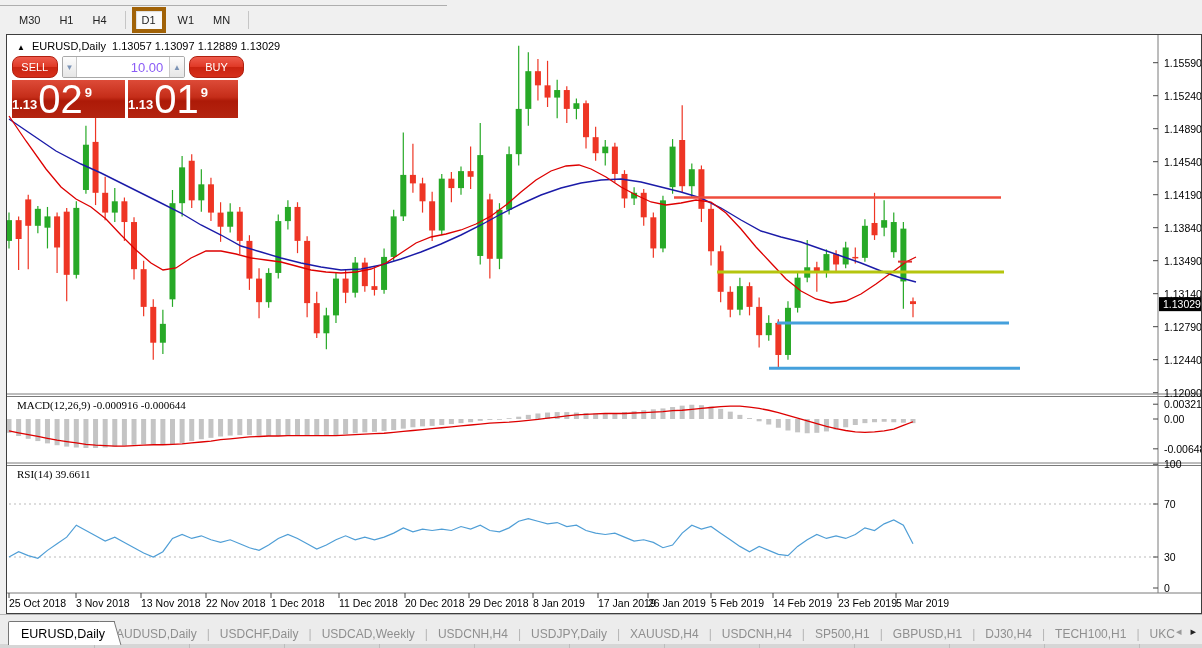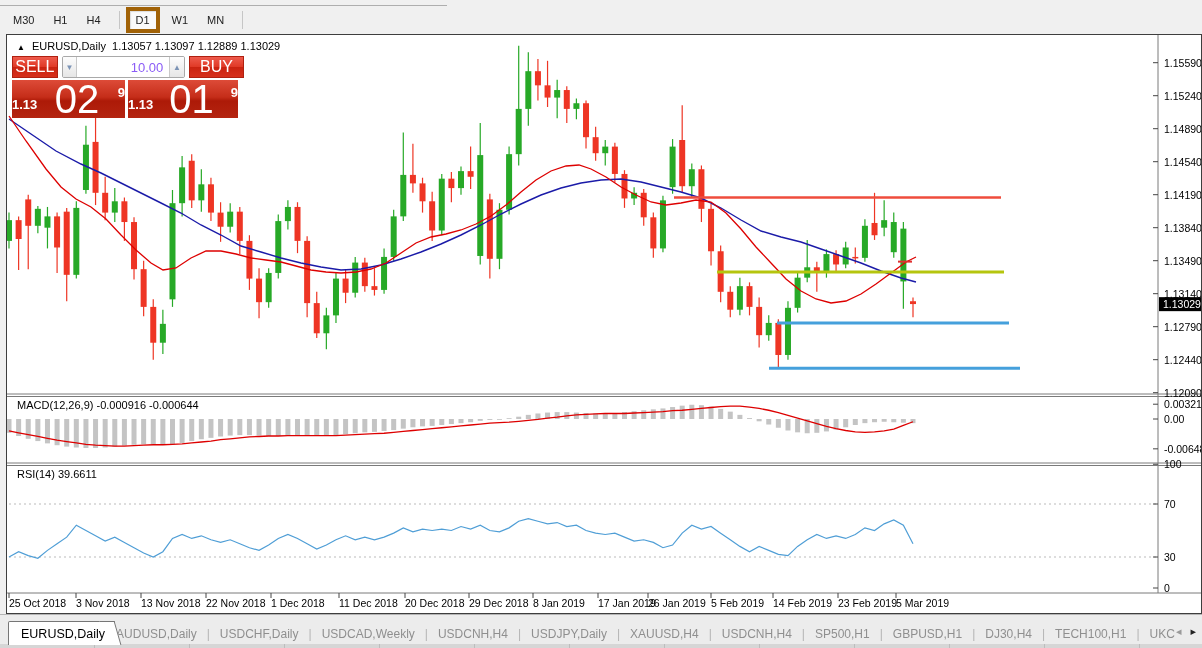--- a/index.html
+++ b/index.html
@@ -1,46 +1,46 @@
 <!DOCTYPE html>
 <html><head>
 <meta charset="utf-8">
 <style>
   html,body{margin:0;padding:0;background:#f0f0f0;width:1202px;height:648px;overflow:hidden;
     font-family:"Liberation Sans",sans-serif;-webkit-font-smoothing:antialiased;}
   .abs{position:absolute;}
   
   #top-strip{left:0;top:0;width:1202px;height:7px;background:#f0f0f0;}
   #top-strip .edge{left:0;top:5px;width:447px;height:0;border-bottom:1px solid #aeaeae;position:absolute;}
-  #tf-toolbar{left:0;top:7px;width:1202px;height:26px;background:#f0f0f0;display:flex;align-items:center;padding-left:6px;box-sizing:border-box;}
+  #tf-toolbar{left:0;top:7px;width:1202px;height:26px;background:#f0f0f0;display:flex;align-items:center;padding-left:12px;box-sizing:border-box;}
   .tf-btn{font-size:11px;color:#222;padding:3px 6px;margin-right:5px;border:1px solid transparent;line-height:12px;}
   .tf-btn.active{border:4px solid #a16207;background:#fafafa;box-shadow:inset 1px 1px 1px rgba(0,0,0,0.12);}
   .tf-sep{width:1px;height:18px;background:#c6c6c6;margin:0 6px;}
   
   #chart-frame{left:6px;top:34px;width:1194px;height:578px;background:#ffffff;border:1px solid #3e3e3e;box-sizing:content-box;}
   #chart-svg{position:absolute;left:0;top:0;}
   #chart-title{left:10px;top:5px;font-size:11px;color:#000;}
   #chart-title .tri{font-size:8px;margin-right:7px;}
-  .pane-label{position:absolute;font-size:11px;color:#000;}
+  .pane-label{position:absolute;font-size:11px;color:#000;font-family:Liberation Serif, serif;}
   
   #trade-panel{left:5px;top:21px;width:232px;}
   .tp-row1{display:flex;align-items:stretch;height:22px;}
-  .sell-btn,.buy-btn{color:#fff;font-size:16px;display:flex;align-items:center;justify-content:center;
+  .sell-btn,.buy-btn{color:#fff;font-size:11px;display:flex;align-items:center;justify-content:center;
      background:linear-gradient(180deg,#ee5b4c 0%,#e03a27 48%,#ca2310 52%,#d62f1b 100%);
-     border-radius:0;border:1px solid #b02010;}
+     border-radius:8px;border:1px solid #b02010;}
   .sell-btn{width:46px;}
   .buy-btn{width:56px;}
   .spinner{display:flex;margin:0 4px;border:1px solid #a9a9a9;border-radius:2px;background:#fff;overflow:hidden;}
   .spin-btn{width:17px;background:linear-gradient(180deg,#fdfdfd,#e6e6e6);display:flex;align-items:center;justify-content:center;
      color:#7b93b5;font-size:8px;border-left:1px solid #c9c9c9;border-right:1px solid #c9c9c9;}
   .spin-btn:first-child{border-left:none;}
   .spin-btn:last-child{border-right:none;}
   .vol-input{width:84px;border:none;outline:none;font-size:13px;text-align:right;padding-right:6px;color:#8b5cf6;font-family:"Liberation Sans",sans-serif;}
   .tp-row2{display:flex;margin-top:2px;height:38px;}
-  .price-box{color:#fff;display:flex;align-items:center;justify-content:space-between;
+  .price-box{color:#fff;display:flex;align-items:center;justify-content:flex-start;
      background:linear-gradient(180deg,#dd4b38 0%,#c52d19 45%,#ad1a08 55%,#b42410 100%);}
   .price-box.sell{width:113px;margin-right:3px;}
   .price-box.buy{width:110px;}
   .pb-small{font-size:13px;font-weight:bold;margin-right:1px;margin-top:10px;}
   .pb-big{font-size:40px;font-weight:400;letter-spacing:0px;line-height:36px;}
   .pb-sup{font-size:13px;font-weight:bold;margin-left:2px;margin-bottom:14px;}
   
   #tab-bar{left:0;top:614px;width:1202px;height:30px;background:#ececec;border-top:1px solid #b5b5b5;display:flex;align-items:flex-end;}
   .tab-active{position:relative;margin-left:8px;height:23px;background:#fff;border:1px solid #767676;border-bottom:none;border-top-left-radius:2px;
       display:flex;align-items:center;padding:0 6px 0 12px;font-size:12.5px;color:#000;z-index:2;}

